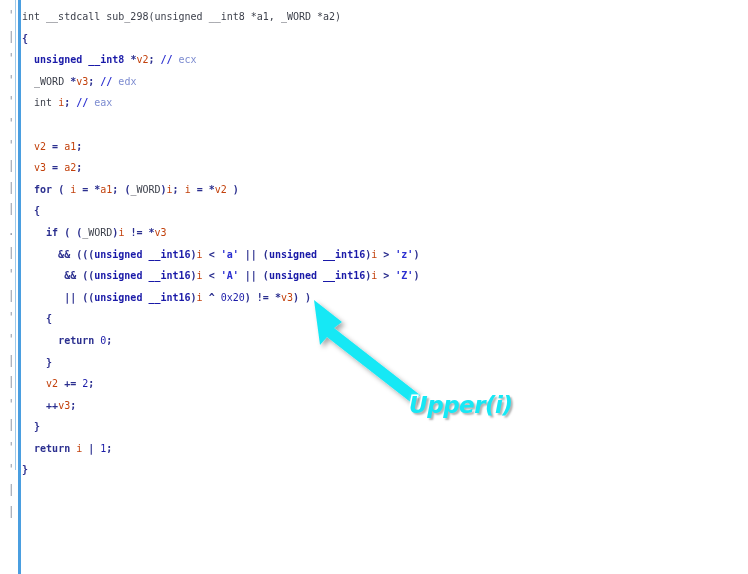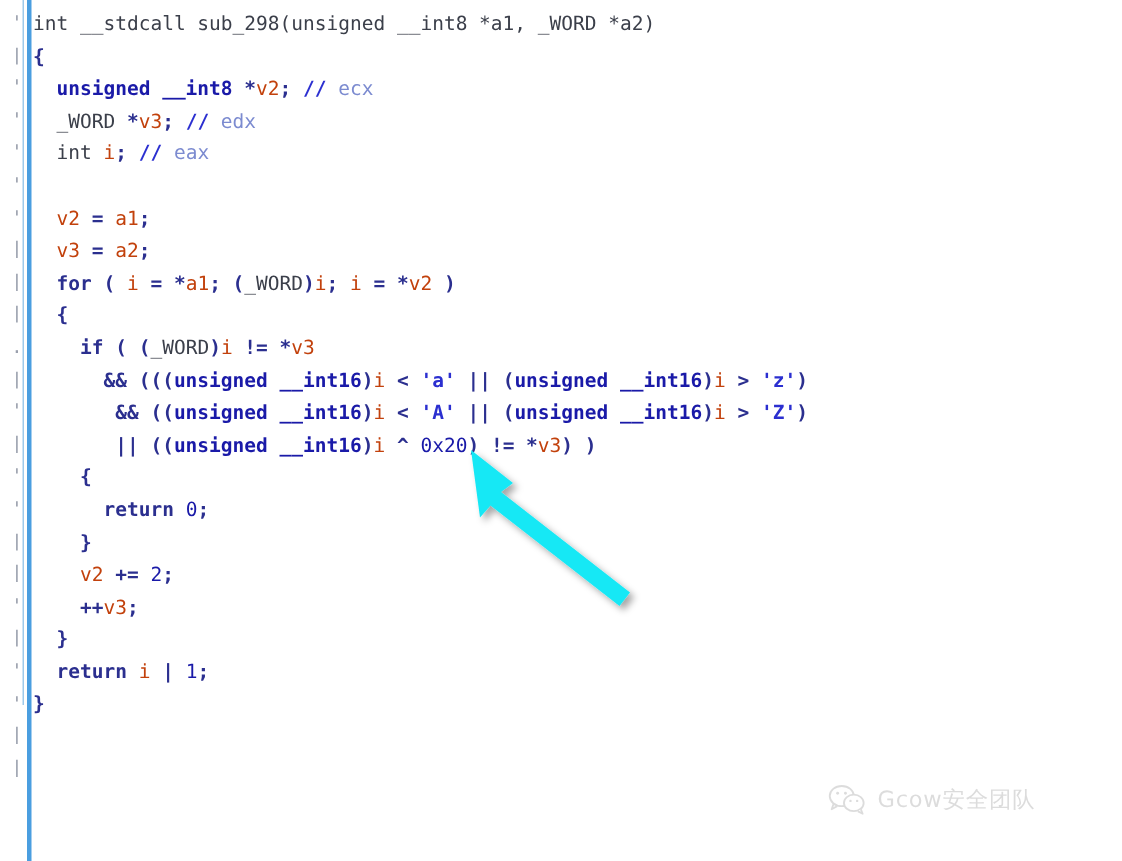--- a/index.html
+++ b/index.html
@@ -54,21 +54,21 @@
     box-sizing: border-box;
     font-family: "DejaVu Sans Mono", "Liberation Mono", monospace;
   }
 
   
   #code {
     position: absolute;
     left: 22px;
     top: 6px;
     width: 720px;
-    font-size: 13px;
+    font-size: 10px;
     line-height: 21.6px;
     white-space: pre;
     letter-spacing: 0px;
   }
   .ln { height: 21.6px; white-space: pre; }
 
   
   .t-plain  { color: #3b3f4a; }            
   .t-kw     { color: #1a1aa8; font-weight: bold; }  
   .t-punct  { color: #2b2f8f; font-weight: bold; }  
@@ -173,28 +173,18 @@
         <filter id="ashadow" x="-40%" y="-40%" width="190%" height="190%">
           <feDropShadow dx="3" dy="3" stdDeviation="2.6" flood-color="#000000" flood-opacity="0.35"></feDropShadow>
         </filter>
       </defs>
       <g filter="url(#ashadow)">
         <path d="M 14 8 L 42 30 L 34 36 L 120 103 L 113 112 L 27 45 L 20 53 Z" fill="#16e8f5"></path>
       </g>
     </svg>
   </div>
 
+  <div id="annot-label" style="color: rgb(22, 232, 245); -webkit-text-stroke: 3px rgb(255, 255, 255);">
+    <span class="inner">Upper(i)</span>
+  </div>
 
-  <div id="watermark">
-    <svg id="wm-icon" viewBox="0 0 34 28">
-      <ellipse cx="12" cy="11" rx="10.5" ry="8.8" fill="none" stroke="#8d8d8d" stroke-width="1.6"></ellipse>
-      <path d="M 5 17.5 L 3.2 22.5 L 8 19.8" fill="none" stroke="#8d8d8d" stroke-width="1.6" stroke-linejoin="round"></path>
-      <circle cx="8.4" cy="8.6" r="1.25" fill="#8d8d8d"></circle>
-      <circle cx="15.2" cy="8.6" r="1.25" fill="#8d8d8d"></circle>
-      <ellipse cx="22.5" cy="17" rx="8.6" ry="7.2" fill="#ffffff" stroke="#8d8d8d" stroke-width="1.6"></ellipse>
-      <path d="M 28.6 22.4 L 30.2 26.4 L 26.2 24.3" fill="#ffffff" stroke="#8d8d8d" stroke-width="1.6" stroke-linejoin="round"></path>
-      <circle cx="19.6" cy="15.2" r="1.05" fill="#8d8d8d"></circle>
-      <circle cx="25.4" cy="15.2" r="1.05" fill="#8d8d8d"></circle>
-    </svg>
-    <span id="wm-text" style="color: rgb(141, 141, 141);">Gcow安全团队</span>
-  </div>
 
 </div>
 
 </body></html>

